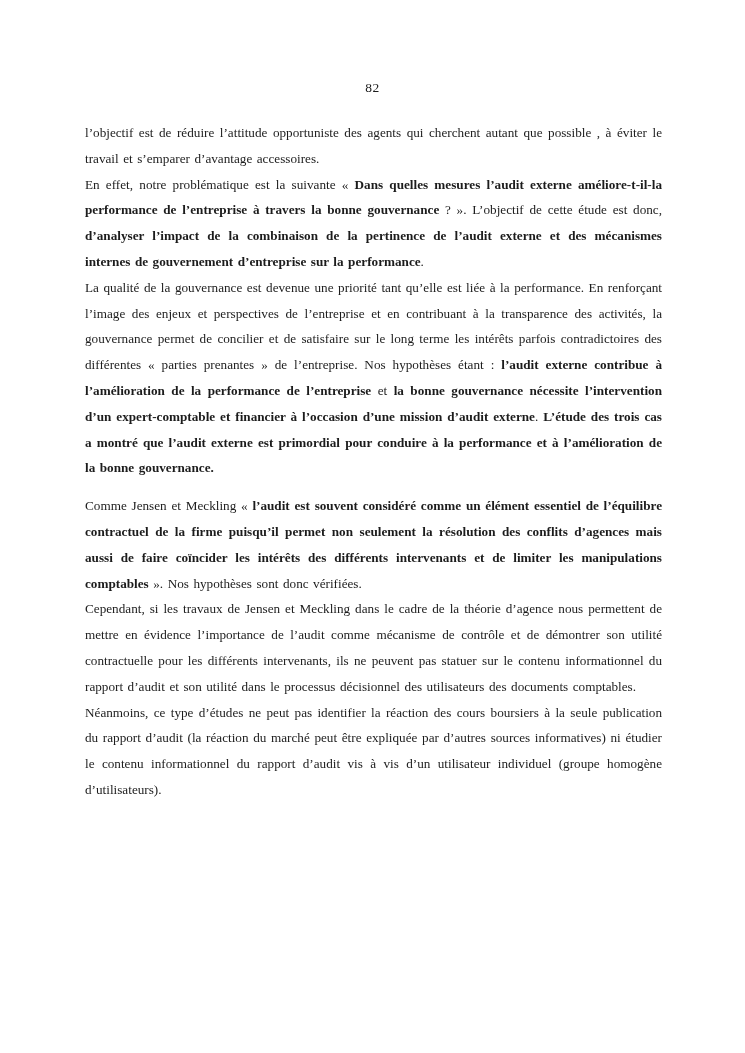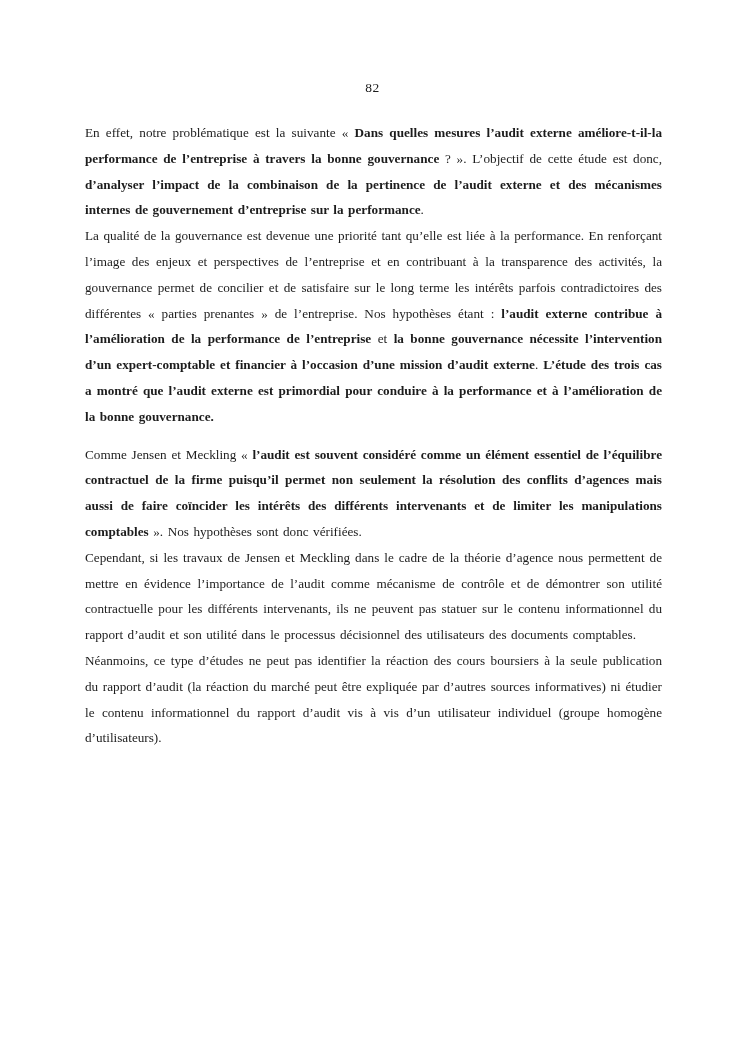--- a/index.html
+++ b/index.html
@@ -50,20 +50,21 @@
 </style>
 </head>
 <body>
 
 <div class="page">
 
   <div class="page-number">82</div>
 
   <div class="content">
 
+    <p><span>l’objectif est de réduire l’attitude opportuniste des agents qui cherchent autant que possible , à éviter le  travail   et s’emparer  d’avantage  accessoires.</span></p>
 
     <p><span>En effet, notre problématique est la suivante « </span><span class="b">Dans quelles mesures l’audit externe améliore-t-il-la performance de l’entreprise à travers la bonne gouvernance</span><span> ? ». L’objectif de cette étude est donc, </span><span class="b">d’analyser l’impact de la combinaison de la pertinence de l’audit externe et des mécanismes internes de gouvernement d’entreprise sur la performance</span><span>.</span></p>
 
     <p><span>La qualité de la gouvernance est  devenue  une   priorité   tant qu’elle   est  liée  à  la performance. En   renforçant  l’image  des  enjeux  et  perspectives  de  l’entreprise  et  en  contribuant  à  la transparence des activités,   la   gouvernance   permet   de   concilier   et   de   satisfaire   sur   le long terme les intérêts parfois contradictoires des différentes  « parties prenantes » de l’entreprise. Nos  hypothèses  étant : </span><span class="b">l’audit  externe  contribue  à  l’amélioration  de  la  performance  de l’entreprise</span><span> et </span><span class="b">la  bonne  gouvernance  nécessite  l’intervention  d’un  expert-comptable  et financier  à  l’occasion  d’une  mission  d’audit  externe</span><span>. </span><span class="b">L’étude  des  trois  cas  a  montré  que l’audit  externe  est  primordial  pour  conduire  à  la  performance  et  à  l’amélioration  de  la bonne gouvernance.</span></p>
 
     <p class="gap-before"><span>Comme Jensen et Meckling « </span><span class="b">l’audit est souvent considéré comme un   élément   essentiel   de l’équilibre   contractuel   de   la   firme   puisqu’il   permet   non   seulement   la résolution des     conflits    d’agences      mais      aussi     de    faire   coïncider      les   intérêts      des différents  intervenants   et  de  limiter  les  manipulations  comptables</span><span> ». Nos hypothèses sont donc vérifiées.</span></p>
 
     <p><span>Cependant, si   les   travaux   de  Jensen et  Meckling  dans   le   cadre   de   la   théorie   d’agence nous permettent de mettre en évidence l’importance de l’audit  comme mécanisme de contrôle et de démontrer son utilité contractuelle pour les différents intervenants, ils ne peuvent pas statuer sur le contenu informationnel du rapport d’audit et son utilité dans le processus décisionnel des utilisateurs des documents comptables.</span></p>
 
     <p><span>Néanmoins, ce  type  d’études ne  peut  pas  identifier   la  réaction  des  cours  boursiers   à la   seule publication   du   rapport   d’audit   (la   réaction   du   marché   peut   être   expliquée par   d’autres   sources  informatives)   ni   étudier   le   contenu   informationnel   du   rapport d’audit   vis   à   vis   d’un   utilisateur individuel (groupe homogène d’utilisateurs).</span></p>

